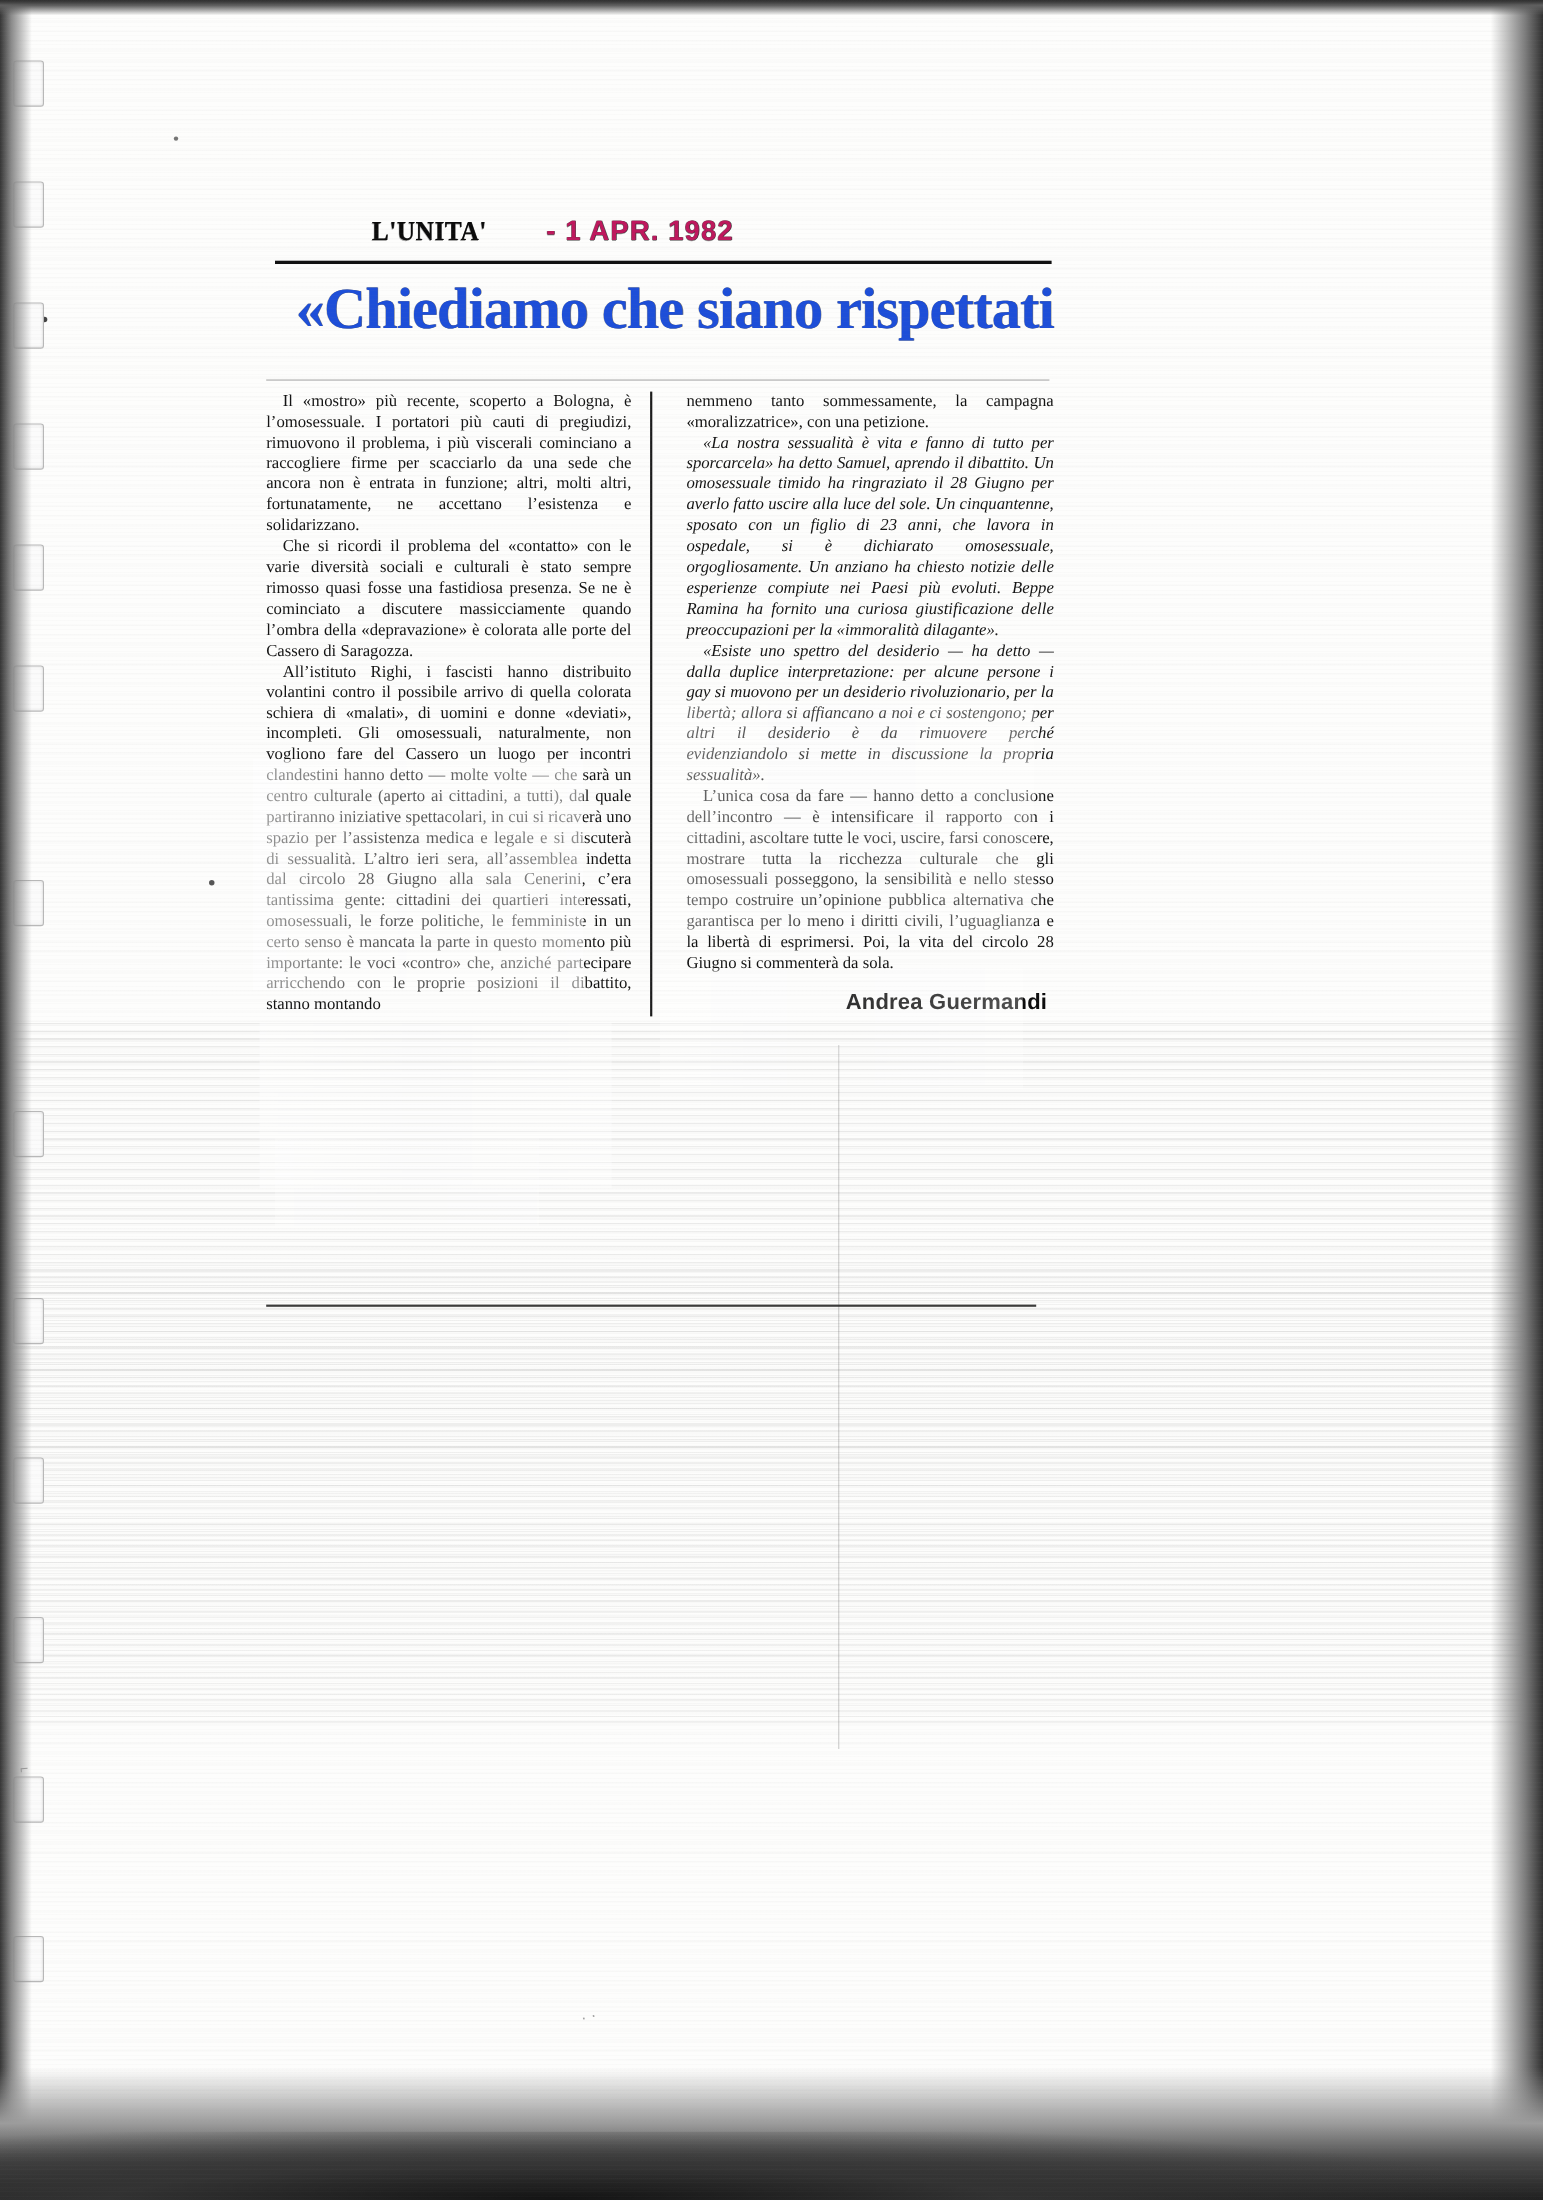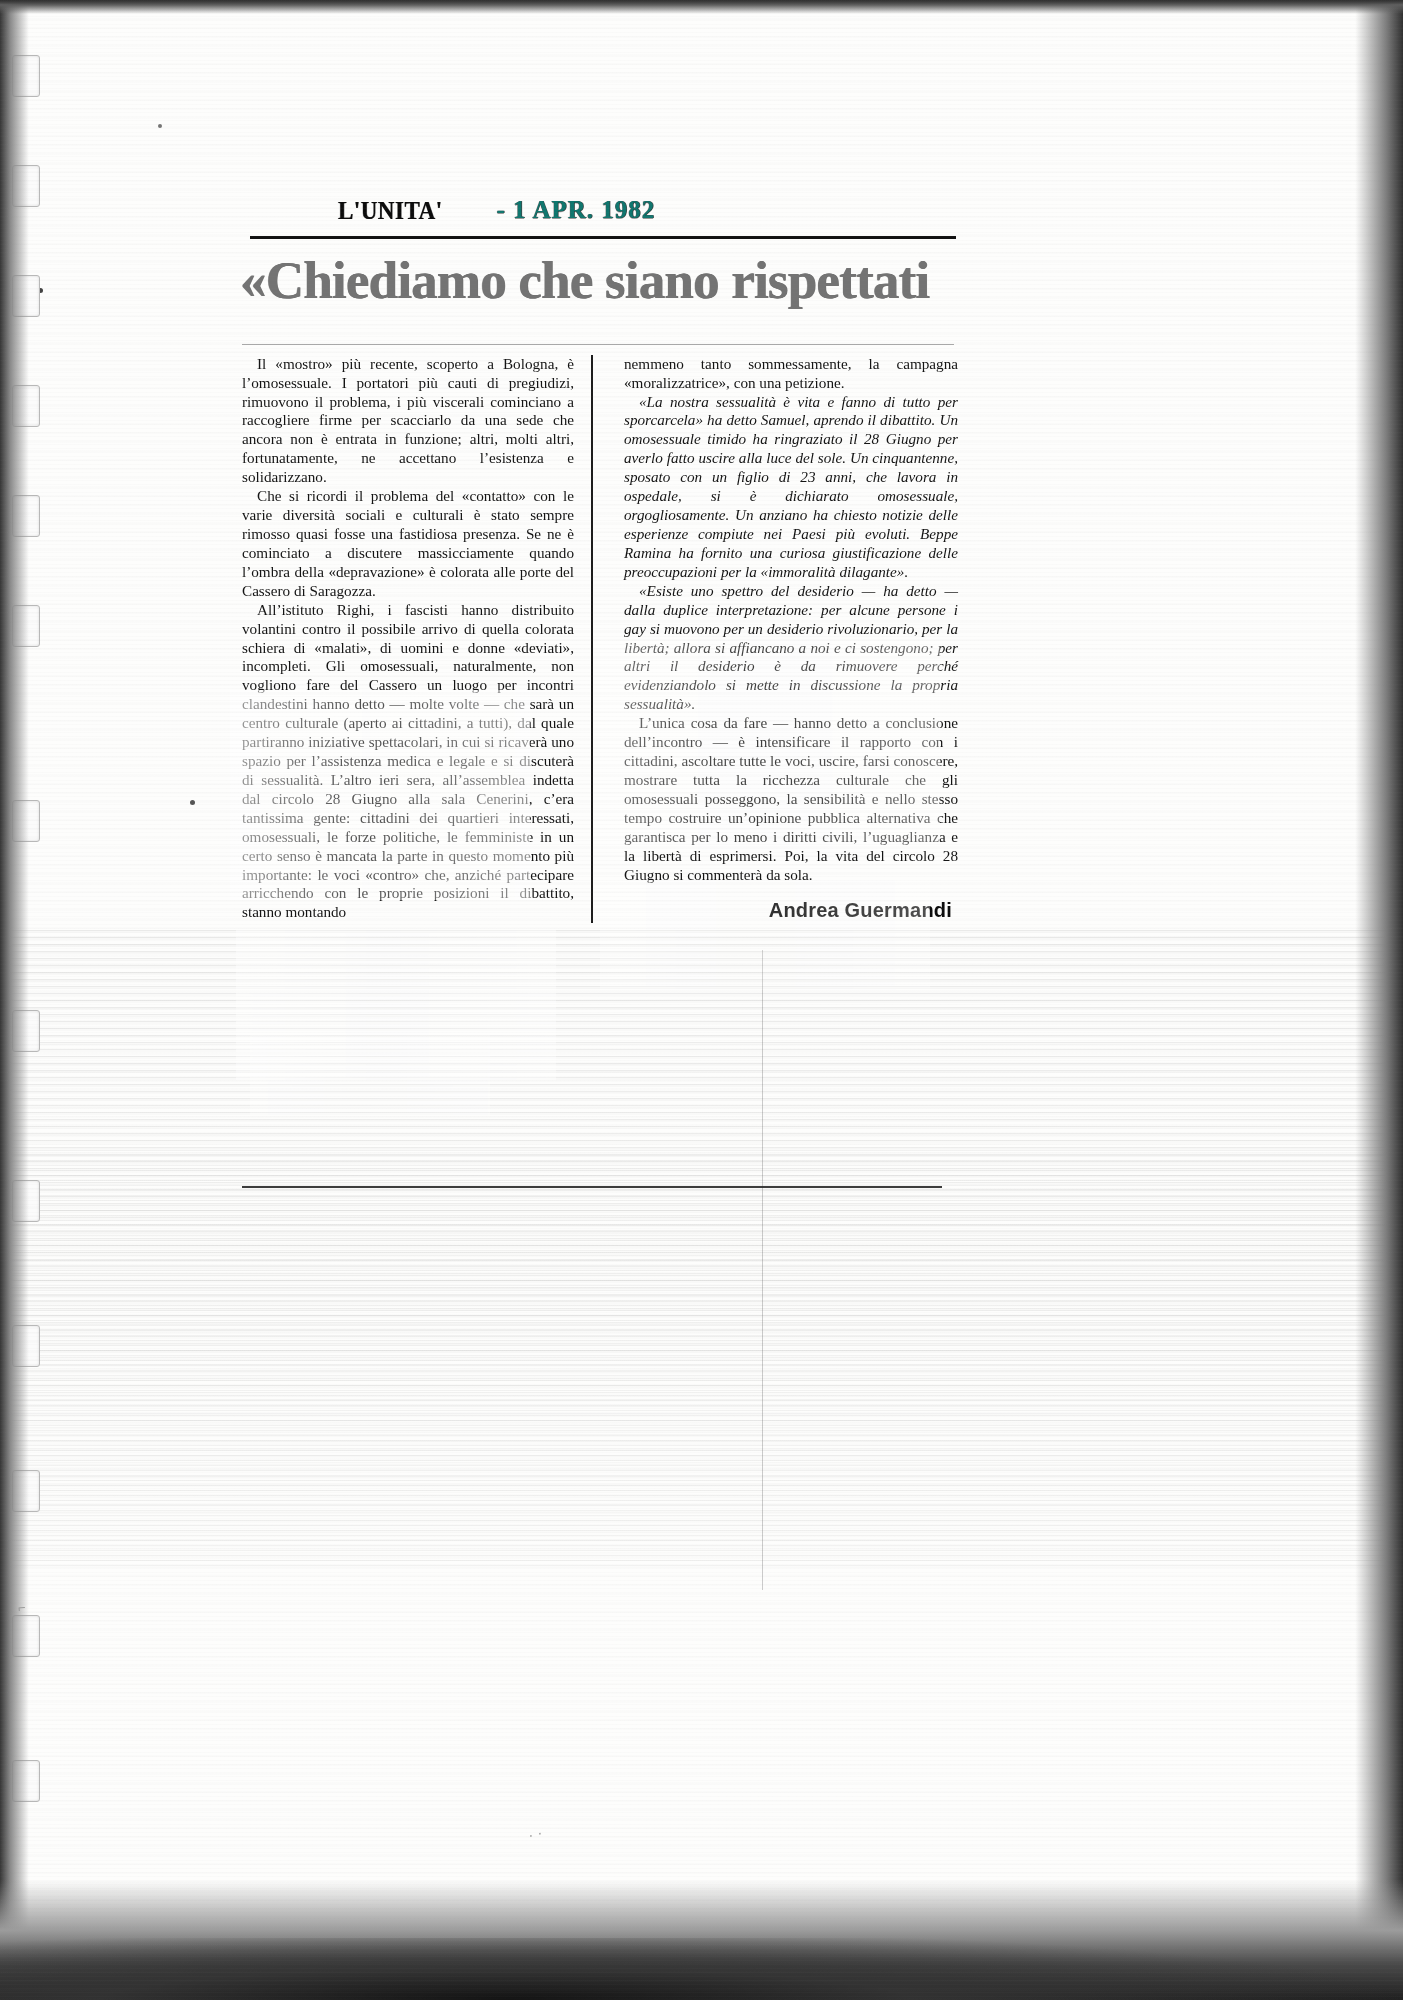--- a/index.html
+++ b/index.html
@@ -161,25 +161,25 @@
   .masthead-stamp {
     font-family: "Liberation Serif", serif;
     font-weight: bold;
     font-size: 23px;
     letter-spacing: .5px;
     color: #0b0b0b;
     transform: scaleY(1.08);
     text-shadow: 0.4px 0 0 rgba(0,0,0,.55), -0.4px 0.4px 0 rgba(0,0,0,.35);
   }
   .date-stamp {
-    font-family: Liberation Serif, serif;
+    font-family: Liberation Sans, sans-serif;
     font-weight: bold;
     font-size: 25px;
     letter-spacing: 1px;
-    color: #0f766e;
+    color: #be185d;
     transform: scaleY(1.02);
     text-shadow: 0.6px 0 0 rgba(0,0,0,.7), -0.5px 0.3px 0 rgba(0,0,0,.5), 0 0.5px 0 rgba(0,0,0,.4);
   }
 
   .pen-slash {
     position: absolute;
     left: 8px;
     top: 56px;
     width: 2px;
     height: 34px;
@@ -235,22 +235,22 @@
   }
 
   .headline {
     margin-top: 13px;
     padding-left: 22px;
     font-family: "Liberation Serif", serif;
     font-weight: bold;
     font-size: 53px;
     line-height: 1.06;
     letter-spacing: -0.8px;
-    text-align: left;
-    color: #737373;
+    text-align: right;
+    color: #1d4ed8;
     text-shadow: 0.5px 0 0 rgba(0,0,0,.5), -0.4px 0 0 rgba(0,0,0,.3);
   }
   .headline .hl-line { display: block; white-space: nowrap; }
   .headline .hl-line.hl-2 { margin-top: 2px; }
 
   .rule-under-headline {
     margin-top: 14px;
     margin-left: 24px;
     width: 712px;
     height: 1px;

